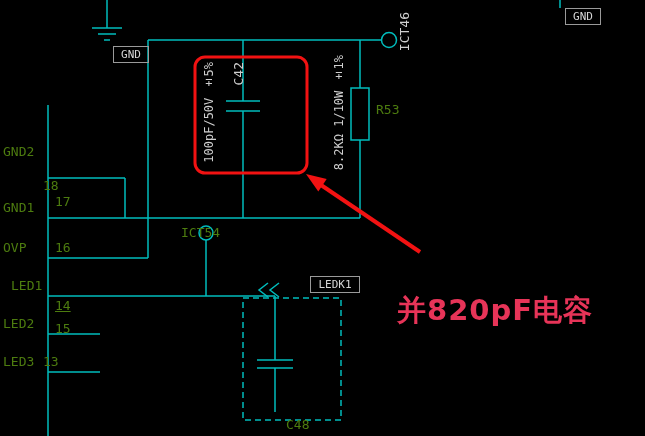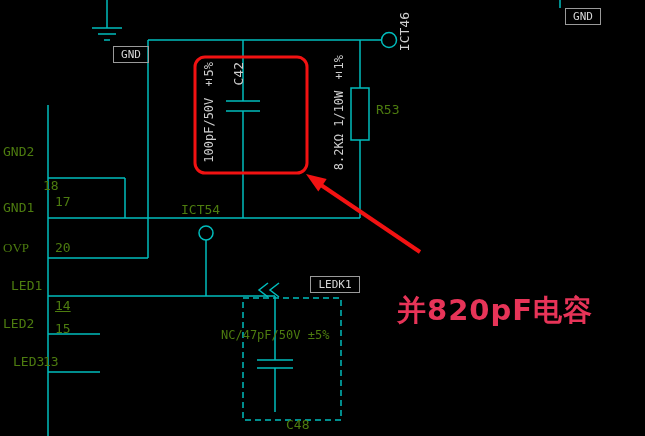--- a/index.html
+++ b/index.html
@@ -57,36 +57,35 @@
       <polygon points="306,174 326.7,179.1 318.3,191.5" fill="#f21212"></polygon>
     </g>
   </svg>
 
   <div class="boxlbl" style="left:85px;top:46px;width:34px;">GND</div>
   <div class="boxlbl" style="left:537px;top:8px;width:34px;">GND</div>
   <div class="boxlbl" style="left:282px;top:276px;width:48px;">LEDK1</div>
 
   <div class="lbl" style="left:3px;top:145px;">GND2</div>
   <div class="lbl" style="left:3px;top:201px;">GND1</div>
-  <div class="lbl" style="left:3px;top:241px;font-family:Liberation Serif, serif;">OVP</div>
+  <div class="lbl" style="left:3px;top:241px;">OVP</div>
   <div class="lbl" style="left:3px;top:279px;margin-left:8px;">LED1</div>
   <div class="lbl" style="left:3px;top:317px;">LED2</div>
-  <div class="lbl" style="left:13px;top:355px;">LED3</div>
+  <div class="lbl" style="left:3px;top:355px;">LED3</div>
 
   <div class="lbl" style="left:43px;top:161px;margin-top:18px;">18</div>
   <div class="lbl" style="left:55px;top:195px;">17</div>
-  <div class="lbl" style="left:55px;top:241px;">20</div>
+  <div class="lbl" style="left:55px;top:241px;">16</div>
   <div class="lbl" style="left:55px;top:279px;margin-top:43px;">15</div>
   <div class="lbl" style="left:55px;top:299px;text-decoration:underline;">14</div>
   <div class="lbl" style="left:43px;top:355px;">13</div>
 
   <div class="vtext" style="left:398px;top:12px;font-size:13px;">ICT46</div>
   <div class="vtext" style="left:232px;top:62px;font-size:13px;">C42</div>
   <div class="vtext" style="left:203px;top:62px;">100pF/50V ±5%</div>
   <div class="vtext" style="left:333px;top:55px;">8.2KΩ 1/10W ±1%</div>
   <div class="lbl" style="left:376px;top:103px;">R53</div>
-  <div class="lbl" style="left:181px;top:203px;">ICT54</div>
-  <div class="lbl sm" style="left:221px;top:329px;">NC/47pF/50V ±5%</div>
+  <div class="lbl" style="left:181px;top:226px;">ICT54</div>
   <div class="lbl" style="left:286px;top:370px;margin-top:48px;">C48</div>
 
   <div class="red-note" style="left:397px;top:296px;font-size:29px;">并820pF电容</div>
 
 </div>
 
 </body></html>

